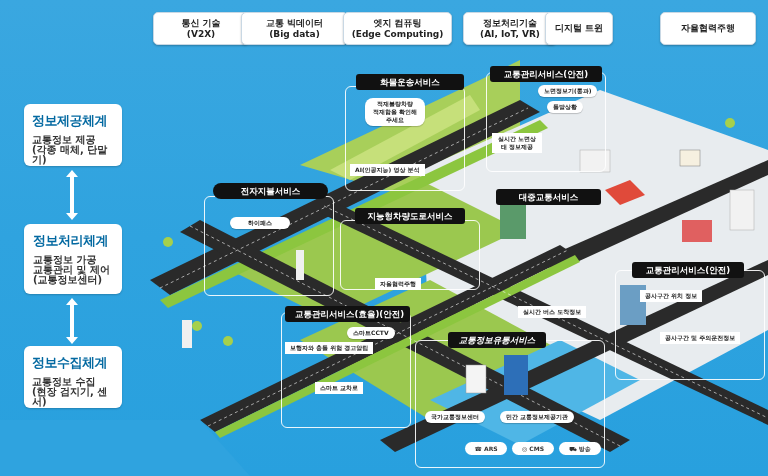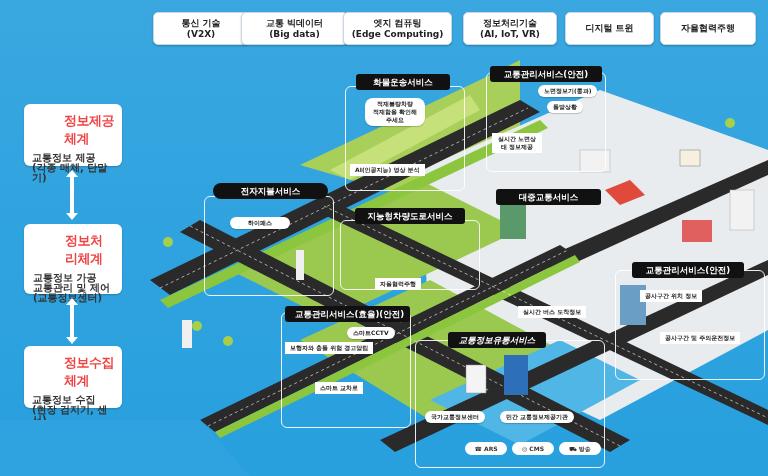--- a/index.html
+++ b/index.html
@@ -16,21 +16,21 @@
     box-shadow: 0 1px 2px rgba(0,0,0,0.25);
     display: flex; flex-direction: column; align-items: center; justify-content: center;
     color: #222; font-weight: bold; font-size: 9px; line-height: 11px; text-align: center;
   }
   .sys-box {
     position: absolute; left: 24px; width: 98px;
     background: #fff; border-radius: 6px;
     padding: 8px 8px 6px 8px;
     box-shadow: 0 1px 2px rgba(0,0,0,0.2);
   }
-  .sys-title { font-size: 13px; font-weight: bold; color: #ef4444; letter-spacing: -0.5px; margin-left: 32px; }
+  .sys-title { font-size: 13px; font-weight: bold; color: #0369a1; letter-spacing: -0.5px; }
   .sys-desc { font-size: 10px; color: #333; line-height: 10px; margin-top: 5px; font-weight: bold; }
   .arrow-v {
     position: absolute; left: 70px; width: 4px; background: #fff;
   }
   .arrow-v::before, .arrow-v::after {
     content: ""; position: absolute; left: -4px; width: 0; height: 0;
     border-left: 6px solid transparent; border-right: 6px solid transparent;
   }
   .arrow-v::before { top: -6px; border-bottom: 7px solid #fff; }
   .arrow-v::after { bottom: -6px; border-top: 7px solid #fff; }
@@ -71,21 +71,21 @@
   <span>(Big data)</span>
 </div>
 <div class="tech-box" style="left:343px;width:109px;">
   <span>엣지 컴퓨팅</span>
   <span>(Edge Computing)</span>
 </div>
 <div class="tech-box" style="left:463px;width:94px;">
   <span>정보처리기술</span>
   <span>(AI, IoT, VR)</span>
 </div>
-<div class="tech-box" style="left:565px;width:89px;">
+<div class="tech-box" style="left:545px;width:68px;">
   <span>디지털 트윈</span>
 </div>
 <div class="tech-box" style="left:660px;width:96px;">
   <span>자율협력주행</span>
 </div>
 
 <div class="sys-box" style="top:104px;height:62px;">
   <div class="sys-title">정보제공체계</div>
   <div class="sys-desc">
     <div>교통정보 제공</div>
@@ -161,21 +161,21 @@
 </svg>
 
 <div class="frame" style="left:345px;top:86px;width:120px;height:105px;"></div>
 <div class="frame" style="left:486px;top:72px;width:120px;height:100px;"></div>
 <div class="frame" style="left:204px;top:196px;width:130px;height:100px;"></div>
 <div class="frame" style="left:340px;top:220px;width:140px;height:70px;"></div>
 <div class="frame" style="left:281px;top:312px;width:130px;height:116px;"></div>
 <div class="frame" style="left:415px;top:340px;width:190px;height:128px;"></div>
 <div class="frame" style="left:615px;top:270px;width:150px;height:110px;"></div>
 
-<div class="svc-label" style="left:356px;top:74px;width:94px;">화물운송서비스</div>
+<div class="svc-label" style="left:356px;top:74px;width:108px;">화물운송서비스</div>
 <div class="bubble" style="left:365px;top:98px;width:60px;">
   <div>적재불량차량</div>
   <div>적재함을 확인해</div>
   <div>주세요</div>
 </div>
 <div class="tag" style="left:350px;top:164px;">AI(인공지능) 영상 분석</div>
 
 <div class="svc-label" style="left:490px;top:66px;width:112px;">교통관리서비스(안전)</div>
 <div class="bubble" style="left:538px;top:85px;">노면정보기(통과)</div>
 <div class="bubble" style="left:547px;top:101px;">돌발상황</div>

